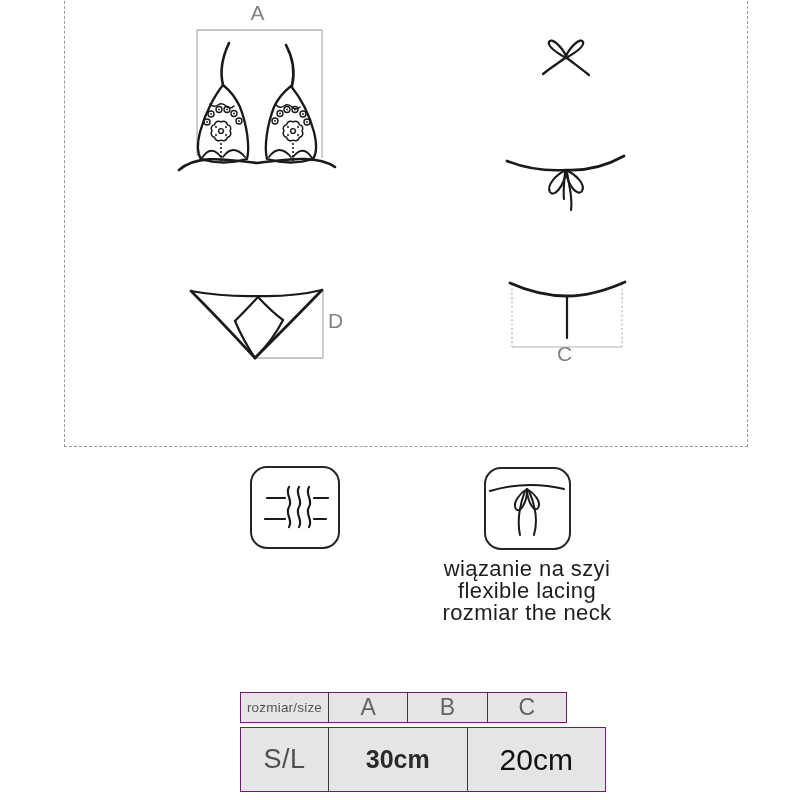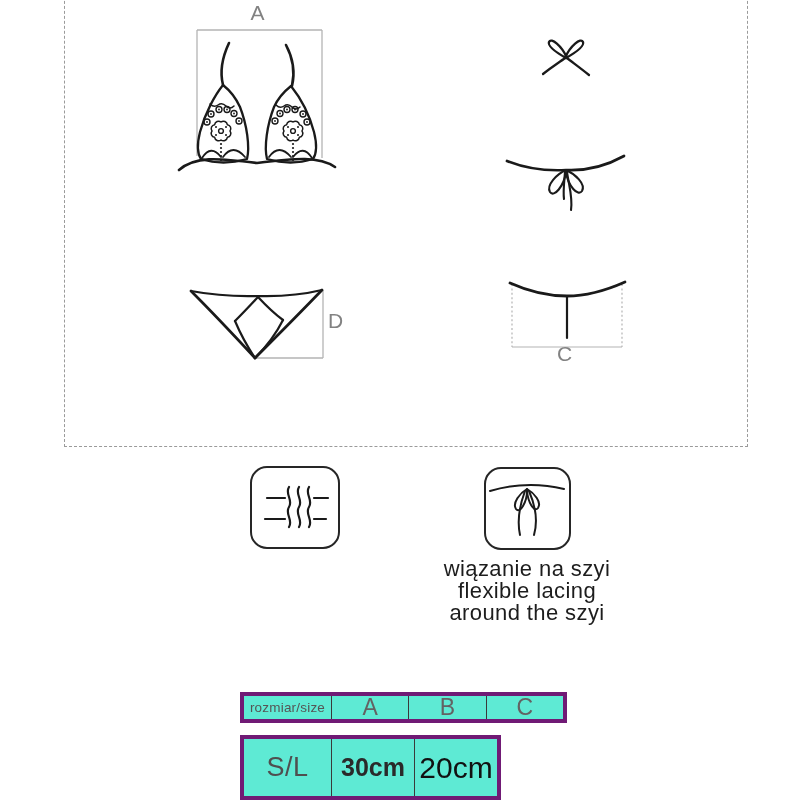--- a/index.html
+++ b/index.html
@@ -20,23 +20,23 @@
   .icon-box{
     position:absolute;border:2.5px solid #262626;border-radius:17px;
     box-sizing:border-box;background:#fff;
   }
   .caption{
     position:absolute;text-align:center;font-size:22px;line-height:22px;
     color:#1d1d1d;letter-spacing:0.4px;
   }
   
   .tbl{position:absolute;left:240px;box-sizing:border-box;display:flex;
-    border:4px solid #701a75;background:#5eead4;}
+    border:1px solid #701a75;background:#e5e5e5;}
   .tbl-head{top:692px;width:327px;height:31px;}
-  .tbl-body{top:727px;width:261px;height:65px;margin-top:8px;}
+  .tbl-body{top:727px;width:366px;height:65px;}
   .cell{
     box-sizing:border-box;display:flex;align-items:center;justify-content:center;
     border-left:1px solid #3a3a3a;
   }
   .cell:first-child{border-left:none;}
   .c0{width:87px;}
   .c1,.c2,.c3{width:80px;flex:1;}
   .th-size{font-size:13.5px;color:#555555;letter-spacing:0.2px;}
   .th-letter{font-size:23px;color:#636363;}
   .td-size{font-size:27px;color:#4f4f4f;letter-spacing:0.5px;}
@@ -171,21 +171,21 @@
       <path class="ink" stroke-width="2" d="M4,22 Q41,11 78,20"></path>
       <path class="ink" stroke-width="2" d="M41,20 C34,24 26,34 30,40 C34,45 41,33 41,22"></path>
       <path class="ink" stroke-width="2" d="M41,20 C48,24 56,33 52,39 C48,44 42,33 41,22"></path>
       <path class="ink" stroke-width="2" d="M39,22 C33,38 31,52 34,66"></path>
       <path class="ink" stroke-width="2" d="M43,22 C50,38 52,52 48,66"></path>
     </svg>
   </div>
   <div class="caption" style="left:422px;top:558px;width:210px;">
     <div>wiązanie na szyi</div>
     <div>flexible lacing</div>
-    <div>around the szyi</div>
+    <div>rozmiar the neck</div>
   </div>
 
   <div class="tbl tbl-head">
     <div class="cell c0 th-size">rozmiar/size</div>
     <div class="cell c1 th-letter">A</div>
     <div class="cell c2 th-letter">B</div>
     <div class="cell c3 th-letter">C</div>
   </div>
   <div class="tbl tbl-body">
     <div class="cell c0 td-size">S/L</div>

